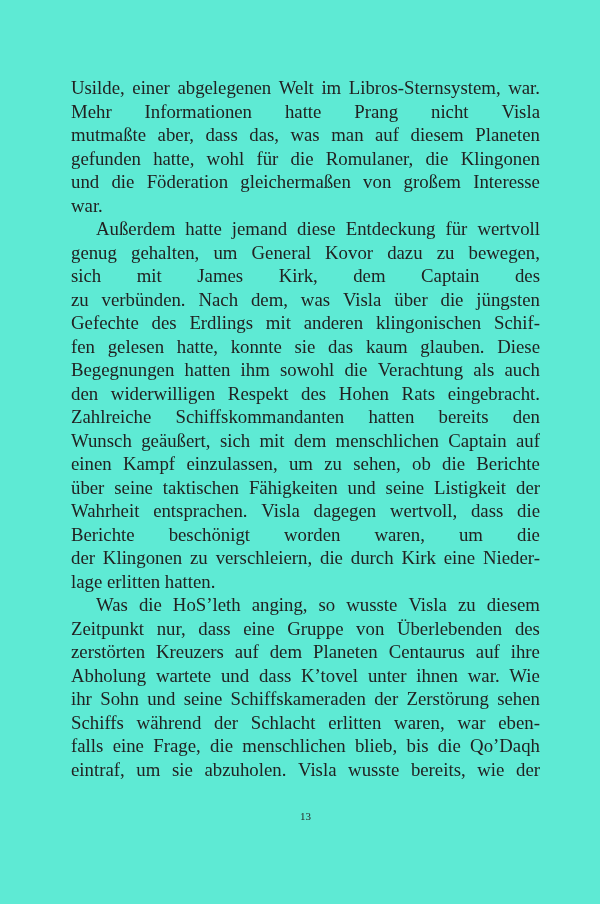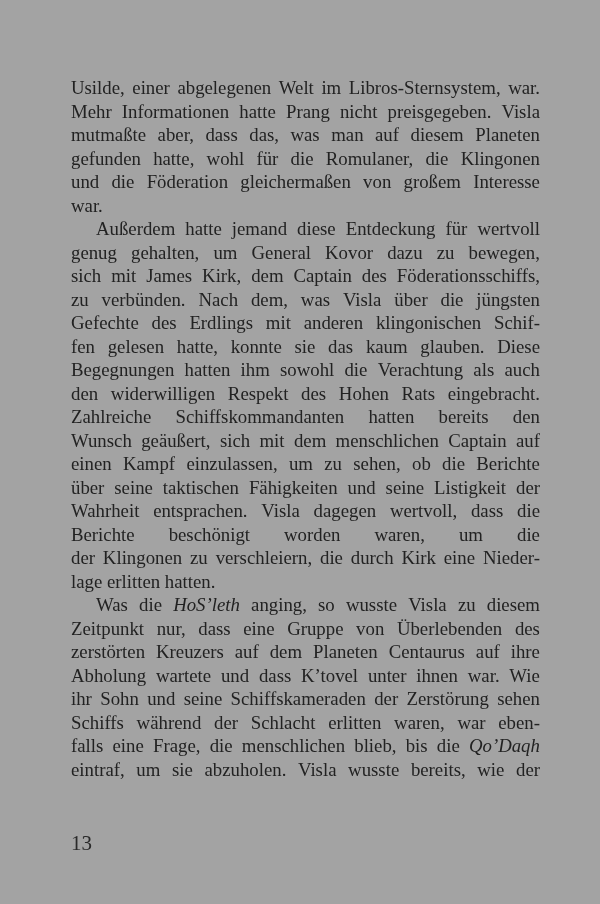--- a/index.html
+++ b/index.html
@@ -9,21 +9,21 @@
   body {
     width: 600px;
     height: 904px;
     background: #ffffff;
     font-family: "Liberation Serif", "DejaVu Serif", serif;
   }
   .page {
     position: relative;
     width: 600px;
     height: 904px;
-    background: #a3a3a3;
+    background: #5eead4;
     overflow: hidden;
     color: #222222;
   }
   .text-block {
     position: absolute;
     left: 71px;
     top: 76px;
     width: 469px;
     font-size: 18.8px;
     line-height: 23.5px;
@@ -37,29 +37,28 @@
     justify-content: space-between;
   }
   .line.just > span {
     flex: 0 0 auto;
   }
   .line.indent {
     padding-left: 25px;
     align-items: center;
   }
   .it {
-    font-style: italic;
   }
   .page-number {
     position: absolute;
     left: 71px;
-    top: 831px;
+    top: 810px;
     width: 469px;
-    text-align: left;
-    font-size: 21px;
+    text-align: center;
+    font-size: 11px;
     color: #2a2a2a;
   }
 </style>
 </head>
 <body>
 
 <div class="page">
   <div class="text-block">
       <div class="line just">
         <span>Usilde,</span>
@@ -69,21 +68,20 @@
         <span>im</span>
         <span>Libros-Sternsystem,</span>
         <span>war.</span>
       </div>
       <div class="line just">
         <span>Mehr</span>
         <span>Informationen</span>
         <span>hatte</span>
         <span>Prang</span>
         <span>nicht</span>
-        <span>preisgegeben.</span>
         <span>Visla</span>
       </div>
       <div class="line just">
         <span>mutmaßte</span>
         <span>aber,</span>
         <span>dass</span>
         <span>das,</span>
         <span>was</span>
         <span>man</span>
         <span>auf</span>
@@ -130,21 +128,20 @@
         <span>bewegen,</span>
       </div>
       <div class="line just">
         <span>sich</span>
         <span>mit</span>
         <span>James</span>
         <span>Kirk,</span>
         <span>dem</span>
         <span>Captain</span>
         <span>des</span>
-        <span>Föderationsschiffs,</span>
       </div>
       <div class="line just">
         <span>zu</span>
         <span>verbünden.</span>
         <span>Nach</span>
         <span>dem,</span>
         <span>was</span>
         <span>Visla</span>
         <span>über</span>
         <span>die</span>

